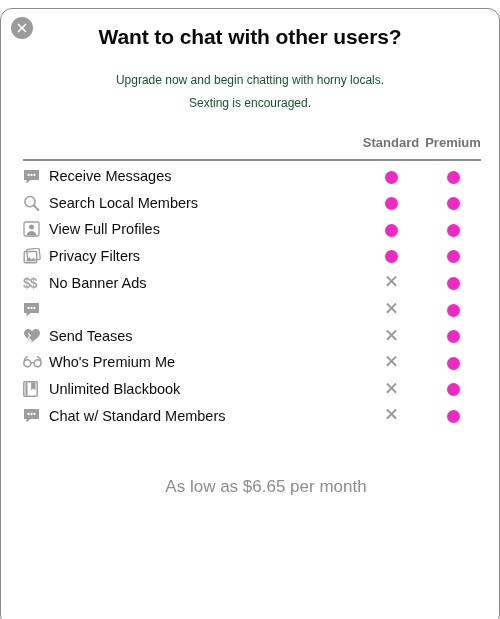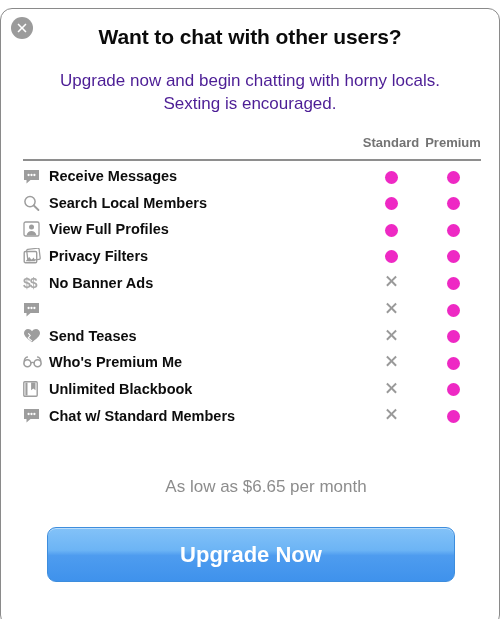--- a/index.html
+++ b/index.html
@@ -48,23 +48,23 @@
     text-align: center;
     font-size: 21px;
     font-weight: bold;
     color: #0b0b0b;
     letter-spacing: -0.1px;
   }
   .subtitle {
     position: absolute;
     left: 0; right: 0; top: 60px;
     text-align: center;
-    font-size: 17px;
+    font-size: 12px;
     line-height: 23px;
-    color: #4c1d95;
+    color: #14532d;
     font-weight: normal;
   }
 
   
   #plan-table {
     position: absolute;
     left: 22px;
     right: 18px;
     top: 126px;
   }
@@ -113,21 +113,21 @@
   .feat-icon .dollars {
     font-size: 14px;
     font-weight: bold;
     color: #a8a8a8;
     letter-spacing: -1px;
     line-height: 1;
   }
 
   .feat-label {
     font-size: 14.5px;
-    font-weight: bold;
+    font-weight: normal;
     color: #0d0d0d;
     white-space: nowrap;
   }
 
   .mark {
     position: absolute;
     top: 50%;
     transform: translateY(-50%);
     width: 30px;
     text-align: center;
@@ -328,15 +328,14 @@
           <span class="mark standard"><span class="cross"><svg width="13" height="13" viewBox="0 0 13 13">
                 <path d="M2.6 1.2 6.5 5.1 10.4 1.2 11.8 2.6 7.9 6.5 11.8 10.4 10.4 11.8 6.5 7.9 2.6 11.8 1.2 10.4 5.1 6.5 1.2 2.6Z" fill="#9a9a9a"></path>
               </svg></span></span>
           <span class="mark premium"><span class="dot"></span></span>
         </div>
       </div>
   </div>
 
   <div class="price">As low as $6.65 per month</div>
 
-  <button id="upgrade-btn">Upgrade Now</button>
 
 </div>
 
 </body></html>

